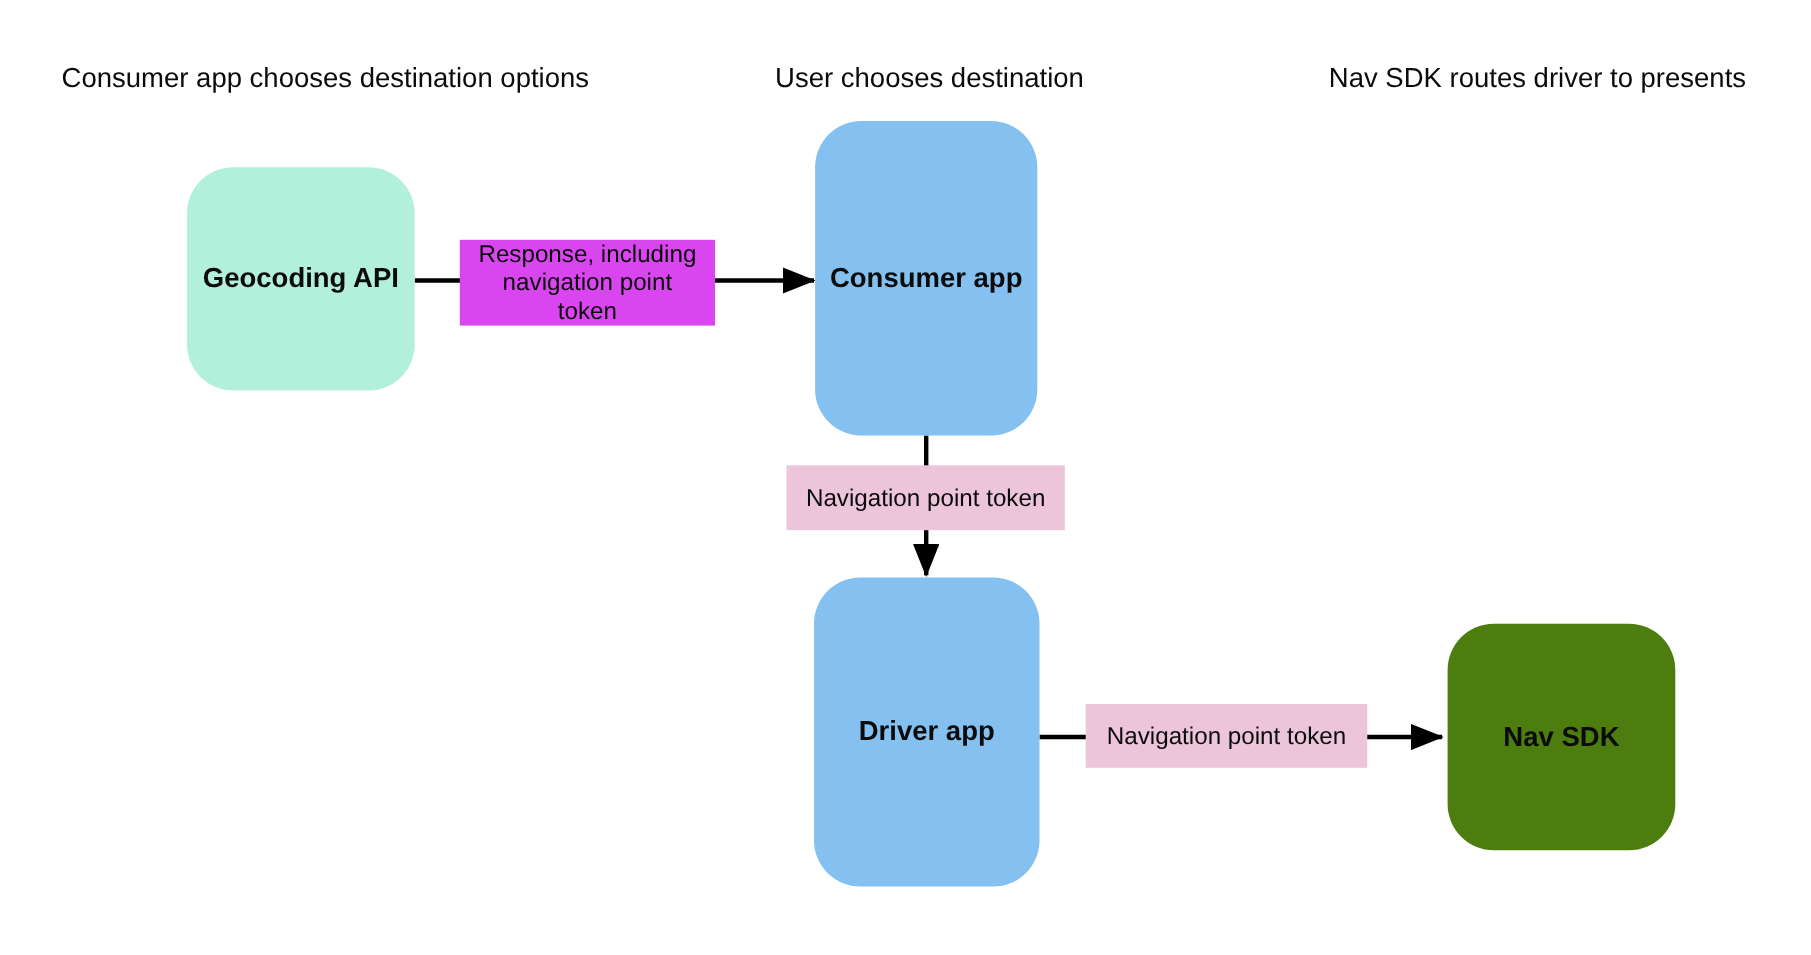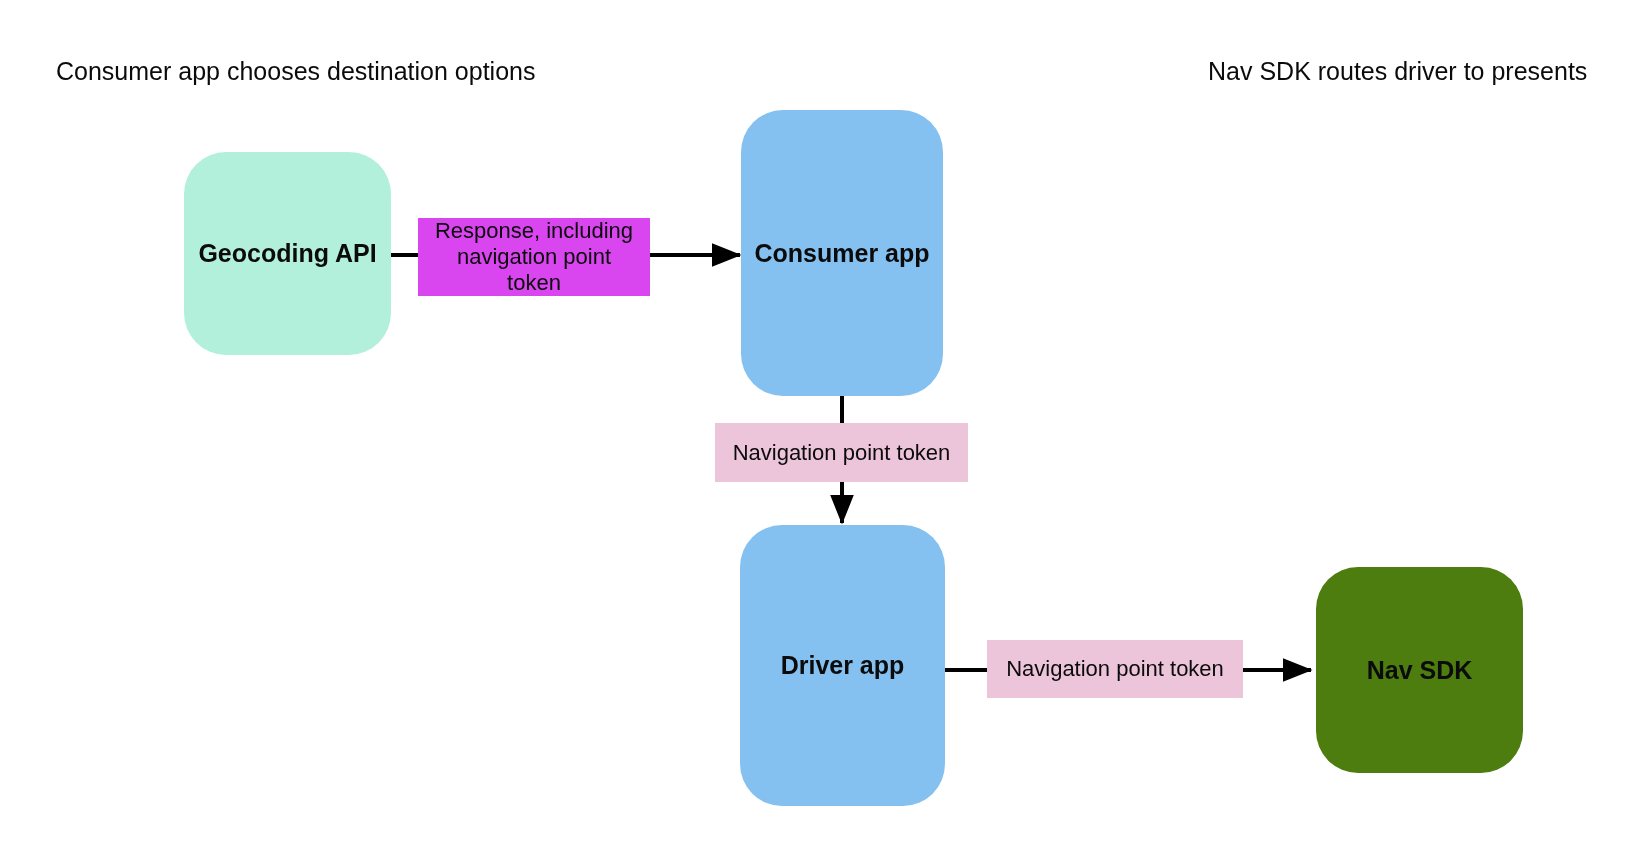--- a/index.html
+++ b/index.html
@@ -47,21 +47,21 @@
     position: absolute;
     display: flex;
     align-items: center;
     justify-content: center;
     border-radius: 42px;
     font-size: 25px;
     font-weight: 700;
     text-align: center;
     color: #0b0b0b;
   }
-  #node-geocoding-api { left: 184px; top: 152px; width: 207px; height: 203px; }
+  #node-geocoding-api { left: 170px; top: 152px; width: 207px; height: 203px; }
   #node-consumer-app  { left: 741px; top: 110px; width: 202px; height: 286px; }
   #node-driver-app    { left: 740px; top: 525px; width: 205px; height: 281px; }
   #node-nav-sdk       { left: 1316px; top: 567px; width: 207px; height: 206px; }
 
   .edge-label {
     position: absolute;
     display: flex;
     align-items: center;
     justify-content: center;
     font-size: 22px;
@@ -74,20 +74,21 @@
   #edge-label-1 { left: 418px; top: 218px; width: 232px; height: 78px; }
   #edge-label-2 { left: 715px; top: 423px; width: 253px; height: 59px; }
   #edge-label-3 { left: 987px; top: 640px; width: 256px; height: 58px; }
 </style>
 </head>
 <body>
 
 <div class="canvas">
 
   <div class="col-header" id="col-header-1">Consumer app chooses destination options</div>
+  <div class="col-header" id="col-header-2">User chooses destination</div>
   <div class="col-header" id="col-header-3">Nav SDK routes driver to presents</div>
 
   <svg class="arrow-layer" viewBox="0 0 1646 868" xmlns="http://www.w3.org/2000/svg">
     <defs>
       <marker id="arrowhead" viewBox="0 0 10 8" refX="9.5" refY="4" markerWidth="30" markerHeight="24" markerUnits="userSpaceOnUse" orient="auto">
         <path d="M0,0 L10,4 L0,8 Z"></path>
       </marker>
     </defs>
     <line x1="377" y1="255" x2="740" y2="255" marker-end="url(#arrowhead)"></line>
     <line x1="842" y1="396" x2="842" y2="523" marker-end="url(#arrowhead)"></line>

